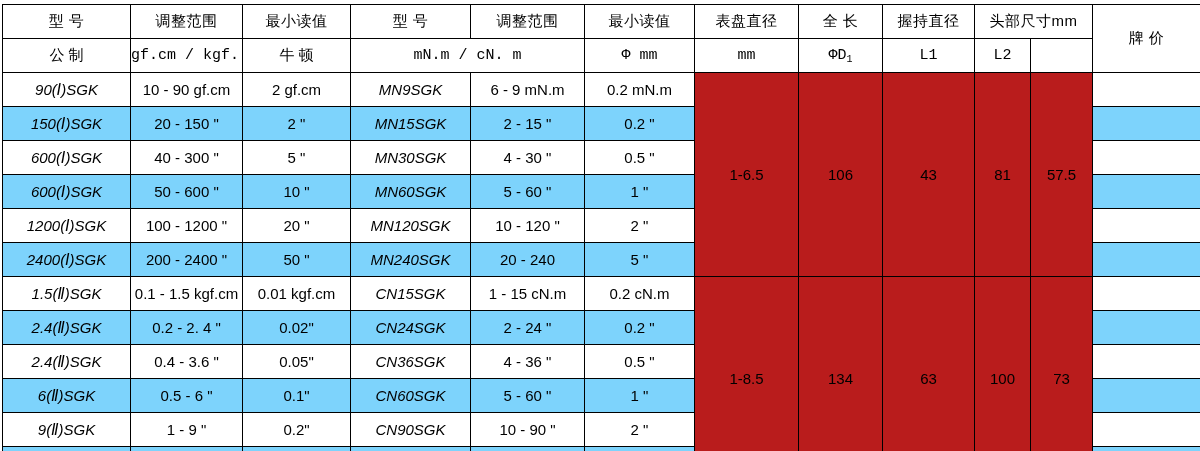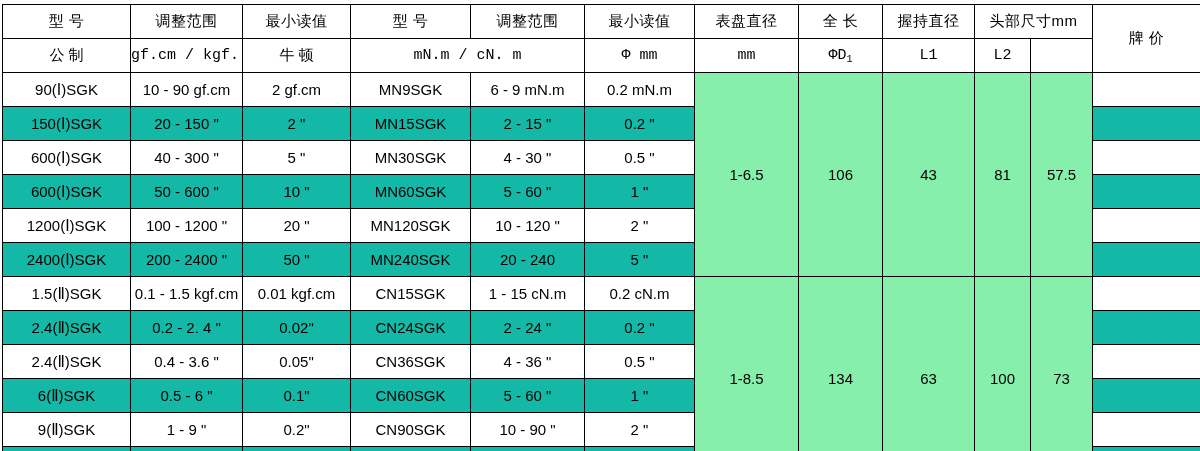--- a/index.html
+++ b/index.html
@@ -43,35 +43,36 @@
     font-size: 14.5px;
     height: 27px;
   }
   .hdr2 td.unit {
     font-weight: normal;
     font-size: 14px;
     font-family: Liberation Mono, monospace;
   }
   
   tr.shaded td {
-    background: #14b8a6;
+    background: #7dd3fc;
   }
   td.model {
     font-weight: bold;
     font-size: 15px;
+    font-style: italic;
   }
   td.price-cell {
     background: #f1ead4;
   }
   td.price-cell.white {
     background: #ffffff;
   }
   td.merged {
     font-size: 15px;
-    background: #86efac;
+    background: #b91c1c;
   }
   .sp { letter-spacing: 2px; }
   .wide { letter-spacing: 6px; }
   sub { font-size: 10px; vertical-align: baseline; position: relative; top: 3px; }
 </style>
 </head>
 <body>
 
 <table id="spec-table">
   <colgroup>

